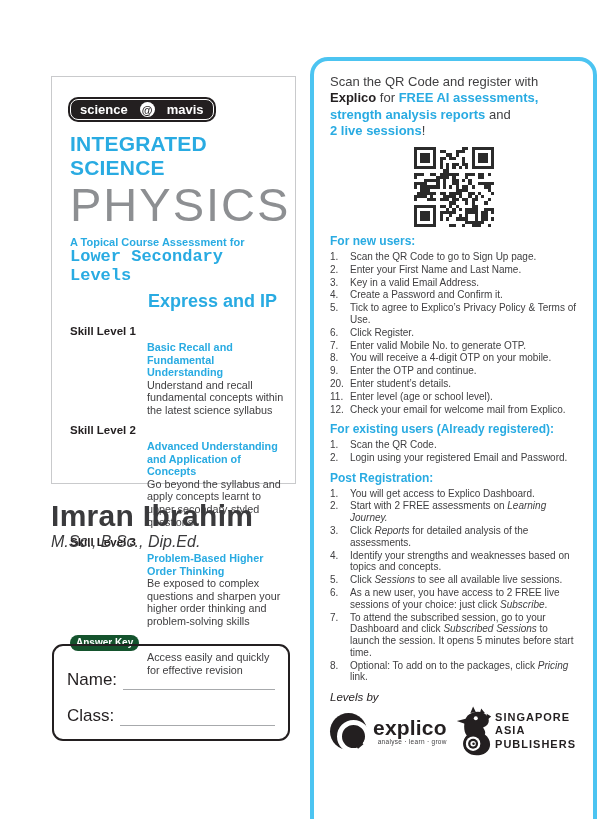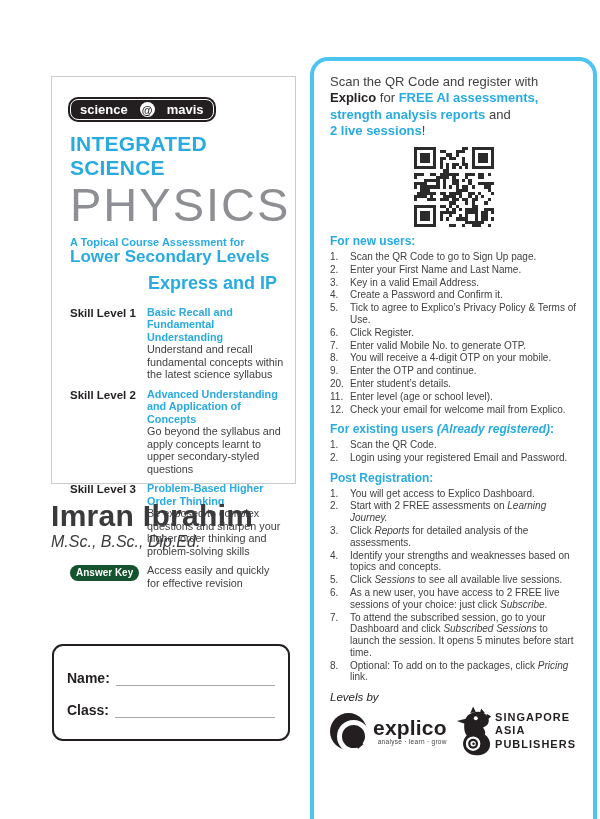--- a/index.html
+++ b/index.html
@@ -25,55 +25,55 @@
     font-weight:bold; font-size:13px; margin:6px 0 12px 0;
   }
   .badge .at {
     background:#fff; color:#231f20; border-radius:50%;
     width:15px; height:15px; display:flex; align-items:center; justify-content:center;
     font-size:11px; font-weight:bold;
   }
   .series-title { color:#29abe2; font-size:21px; font-weight:bold; letter-spacing:.2px; }
   .subject-title { color:#8d8f92; font-size:47px; font-weight:400; letter-spacing:2px; line-height:1.02; margin:1px 0 7px; }
   .subtitle-1 { color:#29abe2; font-weight:bold; font-size:11px; }
-  .subtitle-2 { color:#29abe2; font-weight:bold; font-size:17px; line-height:1.1; }
+  .subtitle-2 { color:#29abe2; font-weight:bold; font-size:17px; line-height:1.1;font-family:Liberation Mono, monospace; }
   .stream { color:#29abe2; font-weight:bold; font-size:18px; padding-left:78px; margin-top:6px; }
 
   .skills { margin-top:12px; }
   .skill-row { display:flex; gap:5px; margin-bottom:7px; }
   .skill-label { width:72px; flex:none; font-weight:bold; color:#231f20; font-size:11.5px; line-height:1.15; padding-top:1px; }
-  .skill-body { flex:1; font-size:10.8px; line-height:1.16; color:#414042; }
+  .skill-body { flex:1; font-size:10.8px; line-height:1.16; color:#414042;margin-top:17px; }
   .skill-title { color:#29abe2; font-weight:bold; }
   .ak-pill {
     display:inline-block; background:#14532d; color:#fff; font-weight:bold;
     font-size:10px; border-radius:9px; padding:2px 6px 2px; margin-top:0;
   }
 
   .author { position:absolute; left:51px; top:500px; }
   .author-name { font-size:30px; font-weight:bold; color:#3a3a3c; letter-spacing:.3px; line-height:1.05; }
   .author-cred { font-size:16px; font-style:italic; color:#3a3a3c; margin-top:1px; }
 
   .student-box {
     position:absolute; left:52px; top:644px; width:238px; height:97px;
     border:2px solid #231f20; border-radius:11px; padding:24px 13px 0 13px;
   }
   .field-row { display:flex; align-items:flex-end; gap:6px; margin-bottom:16px; }
-  .field-label { font-weight:bold; font-size:14px; color:#231f20; }
+  .field-label { font-weight:normal; font-size:17px; color:#231f20; }
   .field-line { flex:1; border-bottom:1.5px solid #a7a9ac; height:15px; }
 
   
   .panel {
     position:absolute; left:310px; top:57px; width:287px; height:792px;
     border:4px solid #4cc4f1; border-bottom-width:9px; border-radius:18px;
     padding:13px 15px 0 16px; overflow:hidden; background:#fff;
   }
   .intro { font-size:13px; line-height:16.3px; color:#414042; }
   .s-b { font-weight:bold; color:#231f20; }
   .s-cb { font-weight:bold; color:#29abe2; }
-  .s-cbi { font-weight:bold; font-style:italic; color:#29abe2; }
+  .s-cbi { font-weight:bold; color:#29abe2; }
   .s-i { font-style:italic; }
 
   .qr-wrap { display:flex; justify-content:center; margin:8px 0 2px; }
 
   .sec-heading { color:#29abe2; font-weight:bold; font-size:12px; margin:8px 0 2px; line-height:1.15; }
   .item { display:flex; font-size:10px; line-height:11.8px; color:#414042; margin-bottom:1px; }
   .item .num { width:20px; flex:none; }
   .item .txt { flex:1; }
 
   .powered { font-style:italic; font-size:11.5px; margin-top:8px; color:#231f20; }

